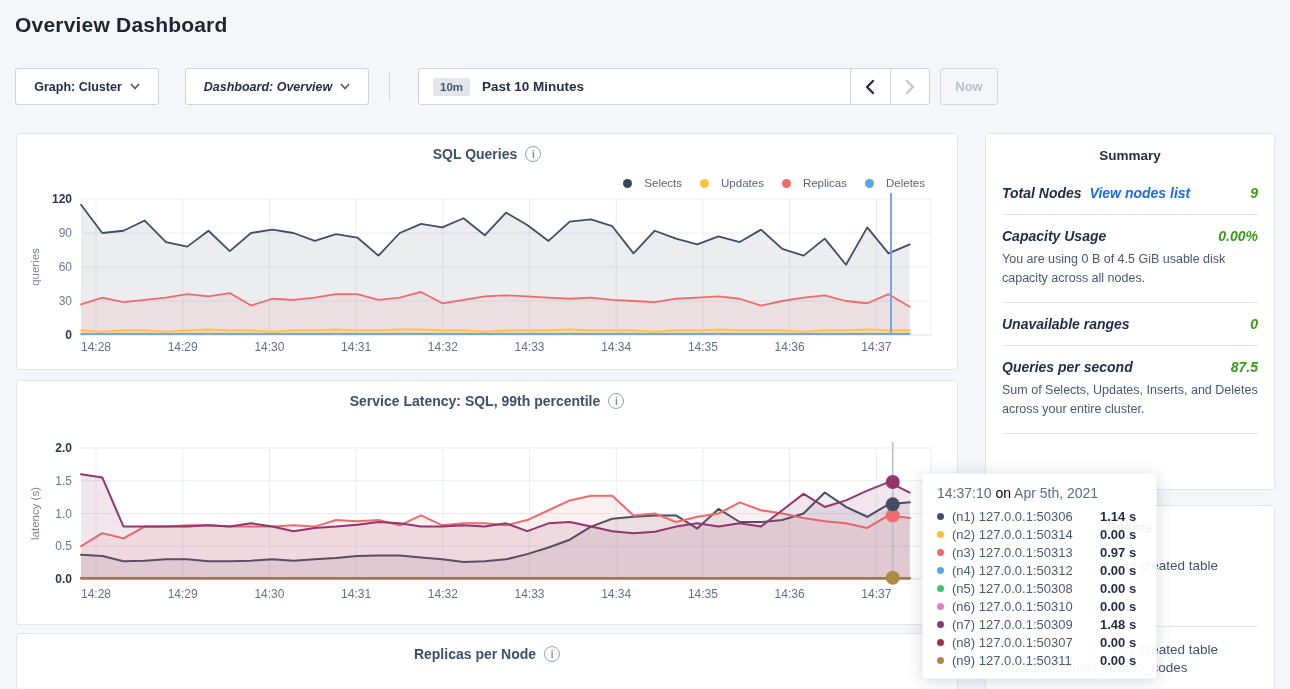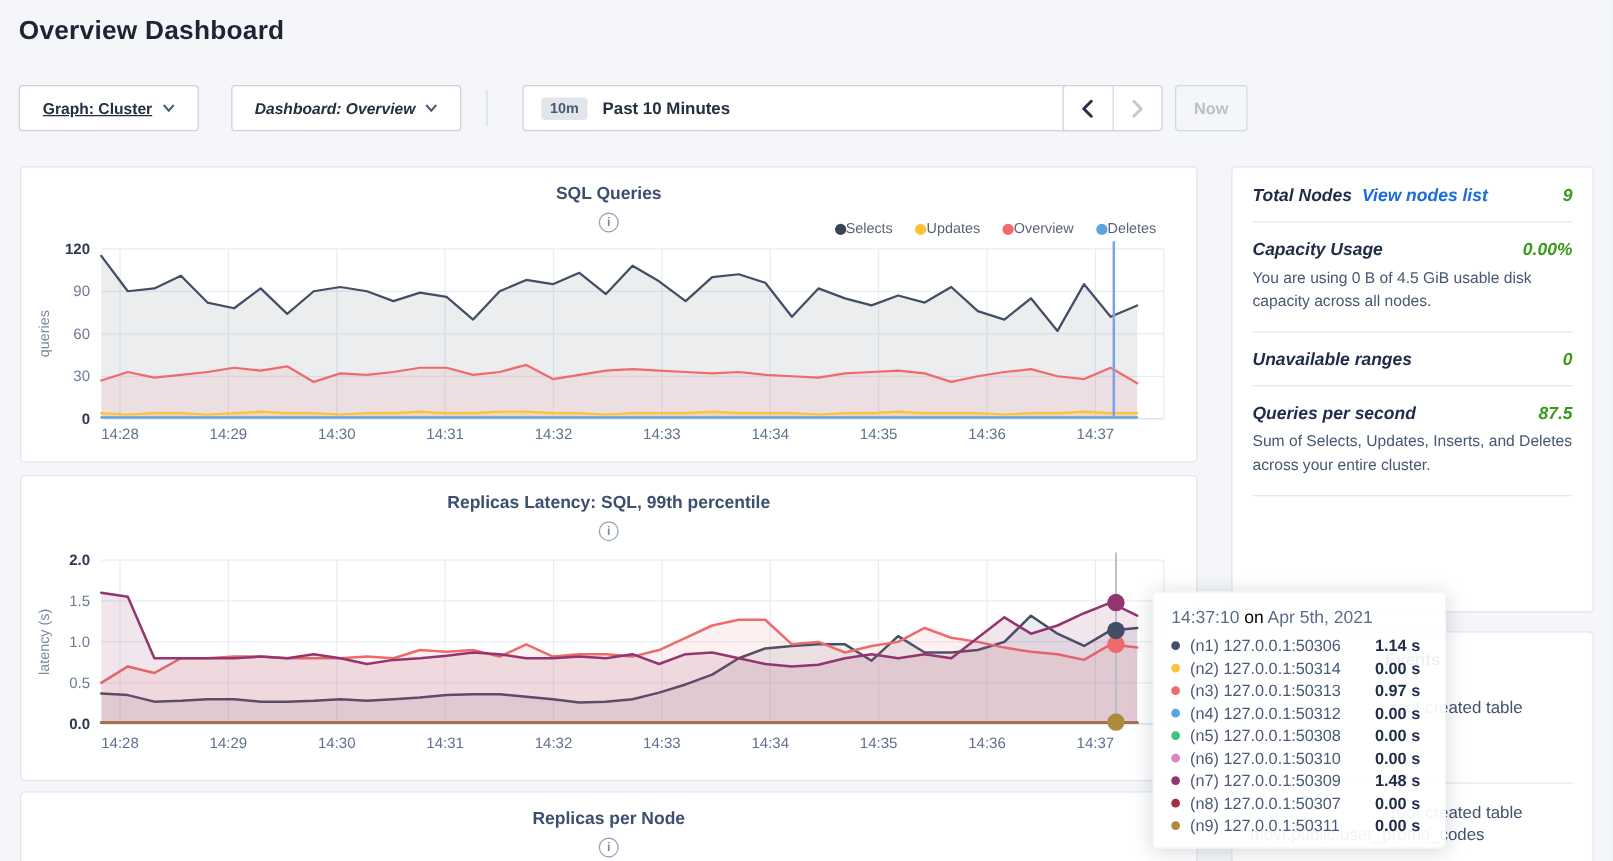--- a/index.html
+++ b/index.html
@@ -6,45 +6,45 @@
   html,body { background:#eef1f6; }
   .page {
     position:relative; width:1290px; height:689px; overflow:hidden;
     background:#f4f6f9; font-family:"Liberation Sans", sans-serif; color:#242f42;
   }
   .page-title { position:absolute; left:15px; top:13px; font-size:21px; font-weight:600; color:#1d2533; letter-spacing:.2px; }
 
   
   .ctl { position:absolute; top:68px; height:37px; background:#fff; border:1px solid #cdd2db; border-radius:3px;
          display:flex; align-items:center; justify-content:center; gap:8px; font-size:12.5px; font-weight:bold; color:#242f42; cursor:pointer; }
-  .ctl-graph { left:15px; width:144px;text-decoration:underline; }
+  .ctl-graph { left:15px; width:144px; }
   .ctl-dash  { left:185px; width:184px;font-style:italic; }
   .ctl-divider { position:absolute; left:389px; top:72px; width:1px; height:29px; background:#d5d9e0; }
   .ctl-time { left:418px; width:502px; justify-content:flex-start; padding:0 14px; gap:12px; font-size:13.5px; }
   .badge { background:#e2e5ec; color:#475872; font-size:11.5px; font-weight:bold; padding:3px 7px; border-radius:3px; }
   .ctl-time .chev { margin-left:auto; }
   .chev svg, .arrow svg { display:block; }
   .arrow-group { position:absolute; left:850px; top:68px; width:80px; height:37px; background:#fff;
                  border:1px solid #cdd2db; border-radius:3px; display:flex; }
   .arrow { flex:1; display:flex; align-items:center; justify-content:center; cursor:pointer; }
   .arrow + .arrow { border-left:1px solid #d5d9e0; }
   .now-btn { position:absolute; left:940px; top:68px; width:58px; height:37px; border:1px solid #d3d7de; border-radius:3px;
              background:transparent; font-size:13px; font-weight:bold; color:#b9c0ca; font-family:inherit; }
 
   
   .card { position:absolute; background:#fff; border:1px solid #e2e6ec; border-radius:4px; }
   .card-sql { left:16px; top:133px; width:942px; height:237px; }
   .card-lat { left:16px; top:380px; width:942px; height:245px; }
   .card-rep { left:16px; top:633px; width:942px; height:120px; }
   .chart-title { position:absolute; top:12px; left:0; right:0; display:flex; align-items:center; justify-content:center; gap:8px;
-                 font-size:14px; font-weight:bold; color:#3c4f6e;flex-direction:column; }
+                 font-size:14px; font-weight:bold; color:#3c4f6e; }
   .info-icon { width:16px; height:16px; border:1px solid #93a1b6; border-radius:50%; color:#7d8ca4;
                font-size:10px; font-weight:bold; display:inline-flex; align-items:center; justify-content:center; }
   .legend { position:absolute; top:43px; right:32px; display:flex; gap:18px; }
-  .legend-item { display:flex; align-items:center; gap:0; font-size:11.5px; color:#5c6575; cursor:pointer; }
+  .legend-item { display:flex; align-items:center; gap:12px; font-size:11.5px; color:#5c6575; cursor:pointer; }
   .dot { width:9px; height:9px; border-radius:50%; display:inline-block; }
   .chart-svg { position:absolute; left:0; top:0; }
 
   
   .card-summary { left:985px; top:133px; width:290px; height:357px; padding:14px 16px; }
   .summary-title { text-align:center; font-size:13.5px; font-weight:bold; color:#242f42; margin-bottom:22px; }
   .srow { display:flex; align-items:baseline; gap:8px;font-style:italic; }
   .srow .lbl { font-size:14px; font-weight:bold; color:#1f2b48; }
   .srow .lnk { font-size:14px; font-weight:bold; color:#1a6ce0; cursor:pointer; }
   .srow .val { margin-left:auto; font-size:14px; font-weight:bold; color:#3a9a1a; }
@@ -124,21 +124,21 @@
       <span class="legend-item">
         <span class="dot" style="background: rgb(57, 68, 85);"></span>
         <span>Selects</span>
         </span>
       <span class="legend-item">
         <span class="dot" style="background: rgb(253, 193, 60);"></span>
         <span>Updates</span>
         </span>
       <span class="legend-item">
         <span class="dot" style="background: rgb(239, 107, 107);"></span>
-        <span>Overview</span>
+        <span>Replicas</span>
         </span>
       <span class="legend-item">
         <span class="dot" style="background: rgb(90, 166, 226);"></span>
         <span>Deletes</span>
         </span>
     </div>
     <svg id="svg-sql" class="chart-svg" width="942" height="237">
         <line x1="79" y1="65" x2="79" y2="201" stroke="#e9edf3" stroke-width="1"></line>
         <text x="79" y="217" text-anchor="middle" fill="#5f7090" font-size="12px">14:28</text>
         <line x1="165.7" y1="65" x2="165.7" y2="201" stroke="#e9edf3" stroke-width="1"></line>
@@ -178,21 +178,21 @@
         <path d="M64,201 L64,196.46666666666667 L85.25,197.6 L106.5,196.46666666666667 L127.75,196.46666666666667 L149,197.6 L170.25,196.46666666666667 L191.5,195.33333333333334 L212.75,196.46666666666667 L234,196.46666666666667 L255.25,197.6 L276.5,196.46666666666667 L297.75,196.46666666666667 L319,195.33333333333334 L340.24999999999994,196.46666666666667 L361.5,196.46666666666667 L382.75,195.33333333333334 L404,195.33333333333334 L425.25,196.46666666666667 L446.5,196.46666666666667 L467.75,197.6 L489,196.46666666666667 L510.24999999999994,196.46666666666667 L531.5,196.46666666666667 L552.75,195.33333333333334 L574,196.46666666666667 L595.25,196.46666666666667 L616.4999999999999,196.46666666666667 L637.75,197.6 L659,196.46666666666667 L680.25,196.46666666666667 L701.5,195.33333333333334 L722.7499999999999,196.46666666666667 L744,196.46666666666667 L765.25,196.46666666666667 L786.5,197.6 L807.75,196.46666666666667 L829,196.46666666666667 L850.25,195.33333333333334 L871.5,196.46666666666667 L892.75,196.46666666666667 L892.75,201 Z" fill="#fdc13c" fill-opacity="0.25" stroke="none"></path>
         <polyline points="64,196.46666666666667 85.25,197.6 106.5,196.46666666666667 127.75,196.46666666666667 149,197.6 170.25,196.46666666666667 191.5,195.33333333333334 212.75,196.46666666666667 234,196.46666666666667 255.25,197.6 276.5,196.46666666666667 297.75,196.46666666666667 319,195.33333333333334 340.24999999999994,196.46666666666667 361.5,196.46666666666667 382.75,195.33333333333334 404,195.33333333333334 425.25,196.46666666666667 446.5,196.46666666666667 467.75,197.6 489,196.46666666666667 510.24999999999994,196.46666666666667 531.5,196.46666666666667 552.75,195.33333333333334 574,196.46666666666667 595.25,196.46666666666667 616.4999999999999,196.46666666666667 637.75,197.6 659,196.46666666666667 680.25,196.46666666666667 701.5,195.33333333333334 722.7499999999999,196.46666666666667 744,196.46666666666667 765.25,196.46666666666667 786.5,197.6 807.75,196.46666666666667 829,196.46666666666667 850.25,195.33333333333334 871.5,196.46666666666667 892.75,196.46666666666667" fill="none" stroke="#fdc13c" stroke-width="1.8" stroke-linejoin="round" stroke-linecap="round"></polyline>
         <path d="M64,201 L64,199.86666666666667 L85.25,199.86666666666667 L106.5,199.86666666666667 L127.75,199.86666666666667 L149,199.86666666666667 L170.25,199.86666666666667 L191.5,199.86666666666667 L212.75,199.86666666666667 L234,199.86666666666667 L255.25,199.86666666666667 L276.5,199.86666666666667 L297.75,199.86666666666667 L319,199.86666666666667 L340.24999999999994,199.86666666666667 L361.5,199.86666666666667 L382.75,199.86666666666667 L404,199.86666666666667 L425.25,199.86666666666667 L446.5,199.86666666666667 L467.75,199.86666666666667 L489,199.86666666666667 L510.24999999999994,199.86666666666667 L531.5,199.86666666666667 L552.75,199.86666666666667 L574,199.86666666666667 L595.25,199.86666666666667 L616.4999999999999,199.86666666666667 L637.75,199.86666666666667 L659,199.86666666666667 L680.25,199.86666666666667 L701.5,199.86666666666667 L722.7499999999999,199.86666666666667 L744,199.86666666666667 L765.25,199.86666666666667 L786.5,199.86666666666667 L807.75,199.86666666666667 L829,199.86666666666667 L850.25,199.86666666666667 L871.5,199.86666666666667 L892.75,199.86666666666667 L892.75,201 Z" fill="#5aa6e2" fill-opacity="0.15" stroke="none"></path>
         <polyline points="64,199.86666666666667 85.25,199.86666666666667 106.5,199.86666666666667 127.75,199.86666666666667 149,199.86666666666667 170.25,199.86666666666667 191.5,199.86666666666667 212.75,199.86666666666667 234,199.86666666666667 255.25,199.86666666666667 276.5,199.86666666666667 297.75,199.86666666666667 319,199.86666666666667 340.24999999999994,199.86666666666667 361.5,199.86666666666667 382.75,199.86666666666667 404,199.86666666666667 425.25,199.86666666666667 446.5,199.86666666666667 467.75,199.86666666666667 489,199.86666666666667 510.24999999999994,199.86666666666667 531.5,199.86666666666667 552.75,199.86666666666667 574,199.86666666666667 595.25,199.86666666666667 616.4999999999999,199.86666666666667 637.75,199.86666666666667 659,199.86666666666667 680.25,199.86666666666667 701.5,199.86666666666667 722.7499999999999,199.86666666666667 744,199.86666666666667 765.25,199.86666666666667 786.5,199.86666666666667 807.75,199.86666666666667 829,199.86666666666667 850.25,199.86666666666667 871.5,199.86666666666667 892.75,199.86666666666667" fill="none" stroke="#5aa6e2" stroke-width="1.8" stroke-linejoin="round" stroke-linecap="round"></polyline>
         <line x1="874.05" y1="59" x2="874.05" y2="201" stroke="#7da2ea" stroke-width="2"></line>
       </svg>
   </div>
 
   <div class="card card-lat">
     <div class="chart-title">
-      <span>Replicas Latency: SQL, 99th percentile</span>
+      <span>Service Latency: SQL, 99th percentile</span>
       <span class="info-icon">i</span>
     </div>
     <svg id="svg-lat" class="chart-svg" width="942" height="245">
         <line x1="79" y1="67" x2="79" y2="198" stroke="#e9edf3" stroke-width="1"></line>
         <text x="79" y="217" text-anchor="middle" fill="#5f7090" font-size="12px">14:28</text>
         <line x1="165.7" y1="67" x2="165.7" y2="198" stroke="#e9edf3" stroke-width="1"></line>
         <text x="165.7" y="217" text-anchor="middle" fill="#5f7090" font-size="12px">14:29</text>
         <line x1="252.4" y1="67" x2="252.4" y2="198" stroke="#e9edf3" stroke-width="1"></line>
         <text x="252.4" y="217" text-anchor="middle" fill="#5f7090" font-size="12px">14:30</text>
         <line x1="339.1" y1="67" x2="339.1" y2="198" stroke="#e9edf3" stroke-width="1"></line>
@@ -242,20 +242,21 @@
   </div>
 
   <div class="card card-rep">
     <div class="chart-title">
       <span>Replicas per Node</span>
       <span class="info-icon">i</span>
     </div>
   </div>
 
   <div class="card card-summary">
+    <div class="summary-title">Summary</div>
     <div class="srow">
       <span class="lbl">Total Nodes</span>
       <span class="lnk">View nodes list</span>
       <span class="val">9</span>
     </div>
     <div class="sdiv"></div>
     <div class="srow">
       <span class="lbl">Capacity Usage</span>
       <span class="val">0.00%</span>
     </div>

